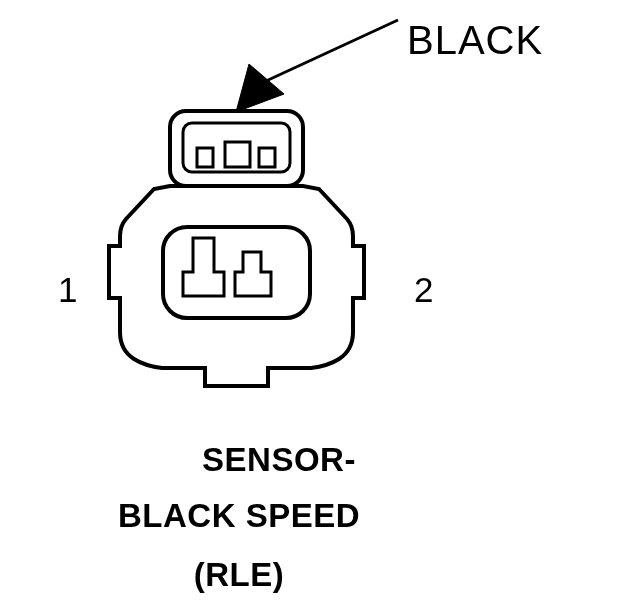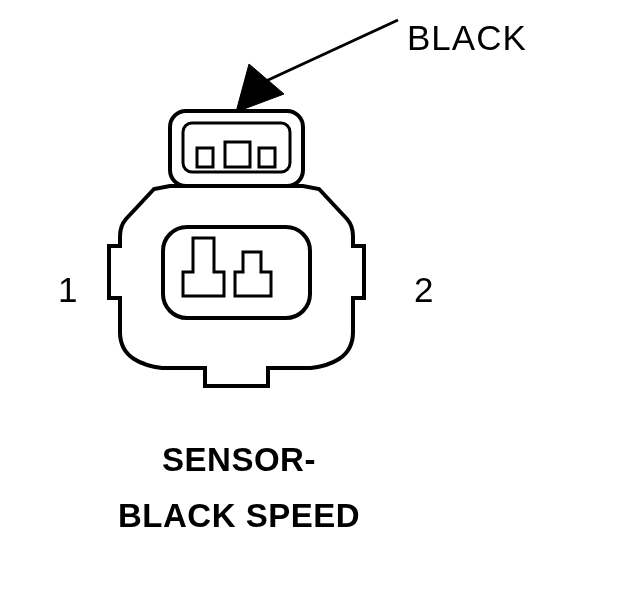--- a/index.html
+++ b/index.html
@@ -26,39 +26,39 @@
   }
   .label {
     position: absolute;
     color: #000000;
     white-space: nowrap;
     line-height: 1;
   }
   .wire-label {
     left: 407px;
     top: 20px;
-    font-size: 35px;
+    font-size: 40px;
     font-weight: 400;
     letter-spacing: 1px;
   }
   .pin-label {
     font-size: 35px;
     font-weight: 400;
     top: 272px;
   }
   .pin-1 { left: 58px; }
   .pin-2 { left: 414px; }
   .caption {
     left: 239px;
     transform: translateX(-50%);
     font-size: 33px;
     font-weight: 700;
     letter-spacing: 0.5px;
   }
-  .caption-1 { top: 443px; }
+  .caption-1 { top: 443px; margin-left: 40px; }
   .caption-2 { top: 499px; }
   .caption-3 { top: 558px; }
 </style>
 </head>
 <body>
 
 <div class="stage">
 
   <svg class="drawing" width="624" height="600" viewBox="0 0 624 600" xmlns="http://www.w3.org/2000/svg">
 
@@ -111,14 +111,15 @@
   <div class="label wire-label">BLACK</div>
 
   <div class="label pin-label pin-1">1</div>
 
   <div class="label pin-label pin-2">2</div>
 
   <div class="label caption caption-1">SENSOR-</div>
 
   <div class="label caption caption-2">BLACK SPEED</div>
 
+  <div class="label caption caption-3">(RLE)</div>
 
 </div>
 
 </body></html>

